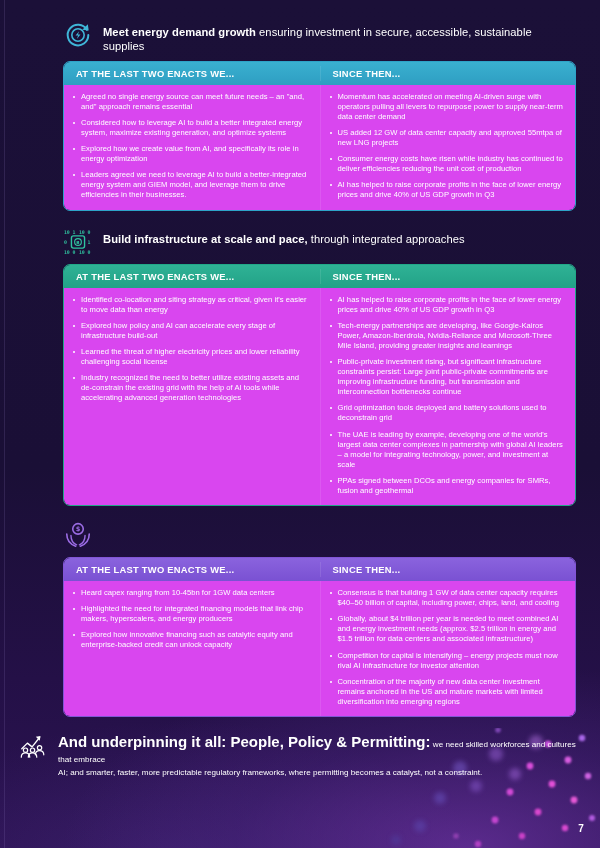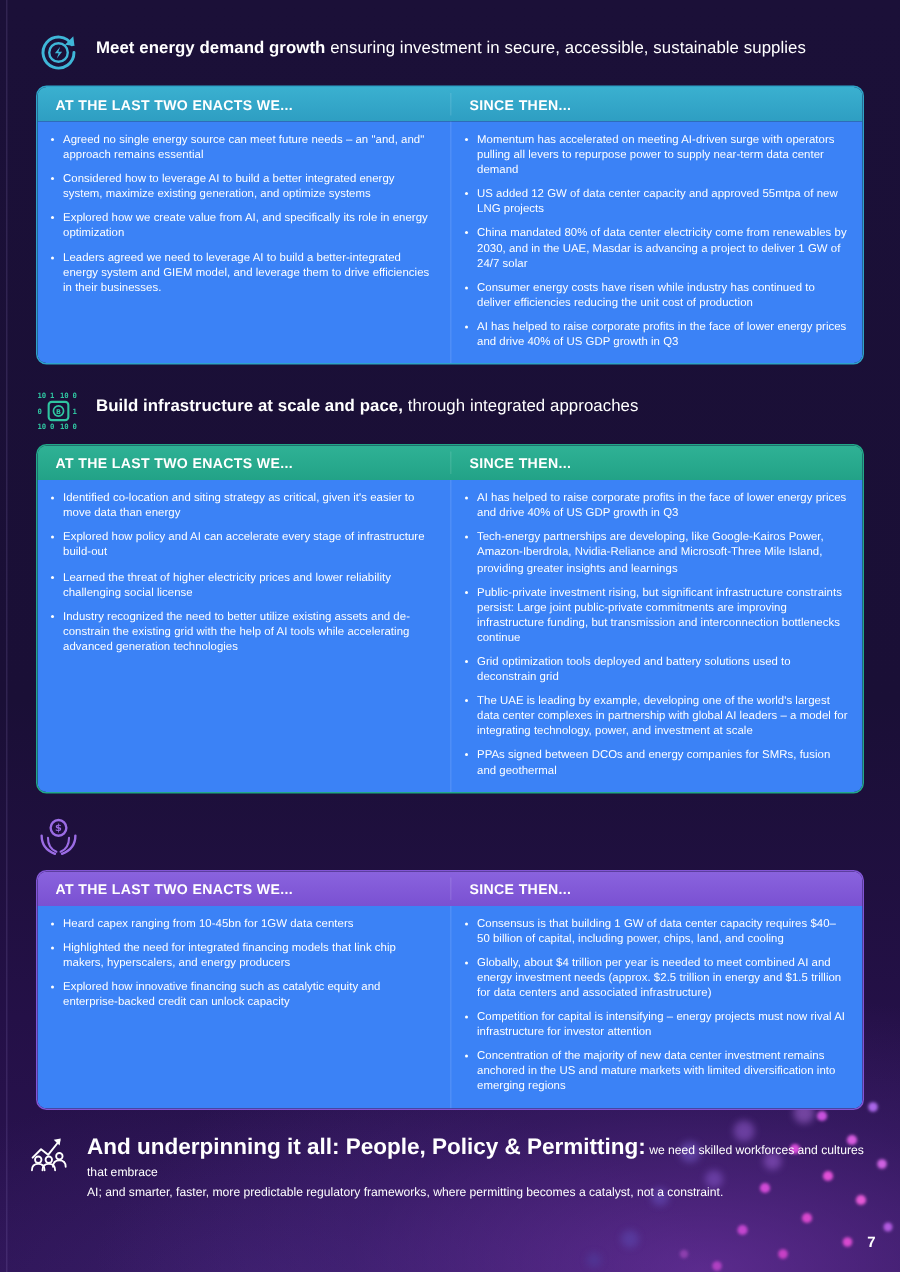--- a/index.html
+++ b/index.html
@@ -51,21 +51,21 @@
     right: 16px;
     bottom: 14px;
     color: #ffffff;
     font-size: 10px;
     font-weight: bold;
     letter-spacing: 0.3px;
     z-index: 5;
   }
 
   
-  .section { position: relative; padding: 0 24px; }
+  .section { position: relative; padding: 0 24px; margin-left: 39px; }
 
   .section-head {
     display: flex;
     align-items: flex-start;
     gap: 10px;
     padding: 0 0 7px 0;
   }
 
   .section-icon {
     width: 30px;
@@ -106,21 +106,21 @@
   .card-header .col-label {
     color: #ffffff;
     font-size: 9.4px;
     font-weight: bold;
     letter-spacing: 0.25px;
     padding: 2px 0 2px 12px;
   }
 
   .card-body {
     display: flex;
-    background: #3b82f6;
+    background: #d946ef;
     align-items: stretch;
   }
 
   .col { padding: 7px 10px 9px 8px; }
   .col-left  { width: 50%; }
   .col-right { width: 50%; border-left: 1px solid rgba(255,255,255,0.10); }
 
   ul.bullets { list-style: none; }
 
   ul.bullets li {
@@ -241,21 +241,20 @@
             <li>Agreed no single energy source can meet future needs – an "and, and" approach remains essential</li>
             <li>Considered how to leverage AI to build a better integrated energy system, maximize existing generation, and optimize systems</li>
             <li>Explored how we create value from AI, and specifically its role in energy optimization</li>
             <li>Leaders agreed we need to leverage AI to build a better-integrated energy system and GIEM model, and leverage them to drive efficiencies in their businesses.</li>
           </ul>
         </div>
         <div class="col col-right">
           <ul class="bullets">
             <li>Momentum has accelerated on meeting AI-driven surge with operators pulling all levers to repurpose power to supply near-term data center demand</li>
             <li>US added 12 GW of data center capacity and approved 55mtpa of new LNG projects</li>
-            <li>China mandated 80% of data center electricity come from renewables by 2030, and in the UAE, Masdar is advancing a project to deliver 1 GW of 24/7 solar</li>
             <li>Consumer energy costs have risen while industry has continued to deliver efficiencies reducing the unit cost of production</li>
             <li>AI has helped to raise corporate profits in the face of lower energy prices and drive 40% of US GDP growth in Q3</li>
           </ul>
         </div>
       </div>
     </div>
   </div>
 
   <div class="sec-gap-1"></div>
 

